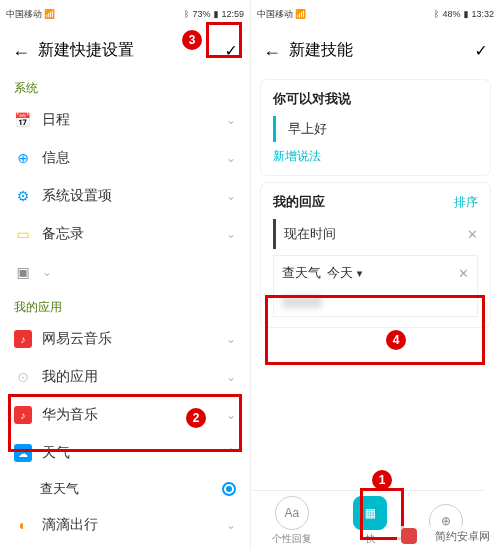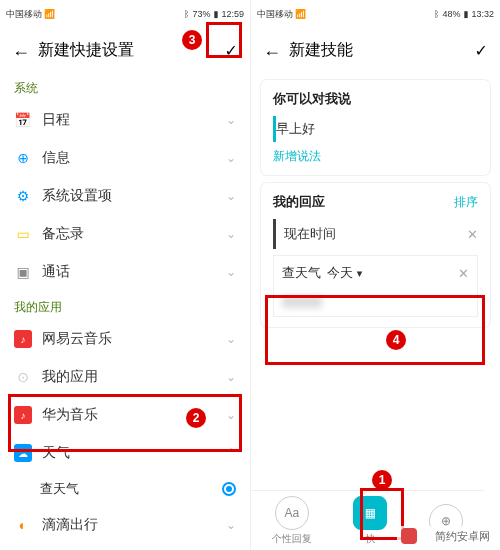--- a/index.html
+++ b/index.html
@@ -19,21 +19,21 @@
 .row-icon{width:18px;height:18px;display:flex;align-items:center;justify-content:center;font-size:14px}
 .row-label{flex:1}
 .chev{color:#bbb;font-size:12px}
 .subrow{padding:8px 14px 8px 40px;display:flex;align-items:center;font-size:13px;color:#333}
 .subrow-label{flex:1}
 .radio-on{width:14px;height:14px;border:2px solid #09f;border-radius:50%;position:relative}
 .radio-on::after{content:"";position:absolute;inset:2px;background:#09f;border-radius:50%}
 .card{margin:8px 10px;background:#fff;border-radius:6px;padding:10px 12px;box-shadow:0 0 0 1px #f0f0f0}
 .card-title{font-size:13px;font-weight:600;color:#222;margin-bottom:8px;display:flex;justify-content:space-between;align-items:center}
 .card-link{color:#0bc;font-size:12px;font-weight:400}
-.phrase{border-left:3px solid #0bc;padding:4px 0;font-size:13px;color:#333;margin:4px 0}
+.phrase{border-left:3px solid #0bc;padding:4px 12px;font-size:13px;color:#333;margin:4px 0}
 .add-link{color:#0bc;font-size:12px;margin-top:6px}
 .resp-row{display:flex;align-items:center;padding:6px 0;font-size:13px;color:#333;gap:6px}
 .resp-row .x{color:#aaa;margin-left:auto}
 .drop{font-size:11px}
 .bottom-tabs{position:absolute;bottom:0;left:0;right:16px;height:60px;display:flex;justify-content:space-around;align-items:center;background:#fff;border-top:1px solid #eee}
 .tab{display:flex;flex-direction:column;align-items:center;gap:2px;font-size:10px;color:#888}
 .tab-ic{width:34px;height:34px;border:1px solid #ccc;border-radius:50%;display:flex;align-items:center;justify-content:center;font-size:12px;color:#888}
 .tab.act .tab-ic{background:#0bc;color:#fff;border-color:#0bc;border-radius:8px}
 .redbox{border:3px solid #d00;position:absolute;pointer-events:none}
 .redbadge{position:absolute;width:20px;height:20px;background:#d00;border-radius:50%;color:#fff;font-size:12px;font-weight:bold;display:flex;align-items:center;justify-content:center;z-index:10}
@@ -82,21 +82,20 @@
           <span class="row-label">系统设置项</span>
           <span class="chev">⌄</span>
         </div>
         <div class="row">
           <span class="row-icon ic-memo">▭</span>
           <span class="row-label">备忘录</span>
           <span class="chev">⌄</span>
         </div>
         <div class="row">
           <span class="row-icon ic-phone">▣</span>
-          <span class="row-label">通话</span>
           <span class="chev">⌄</span>
         </div>
         <div class="section-hdr">我的应用</div>
         <div class="row">
           <span class="row-icon ic-nem">♪</span>
           <span class="row-label">网易云音乐</span>
           <span class="chev">⌄</span>
         </div>
         <div class="row">
           <span class="row-icon ic-baidu">⊙</span>

